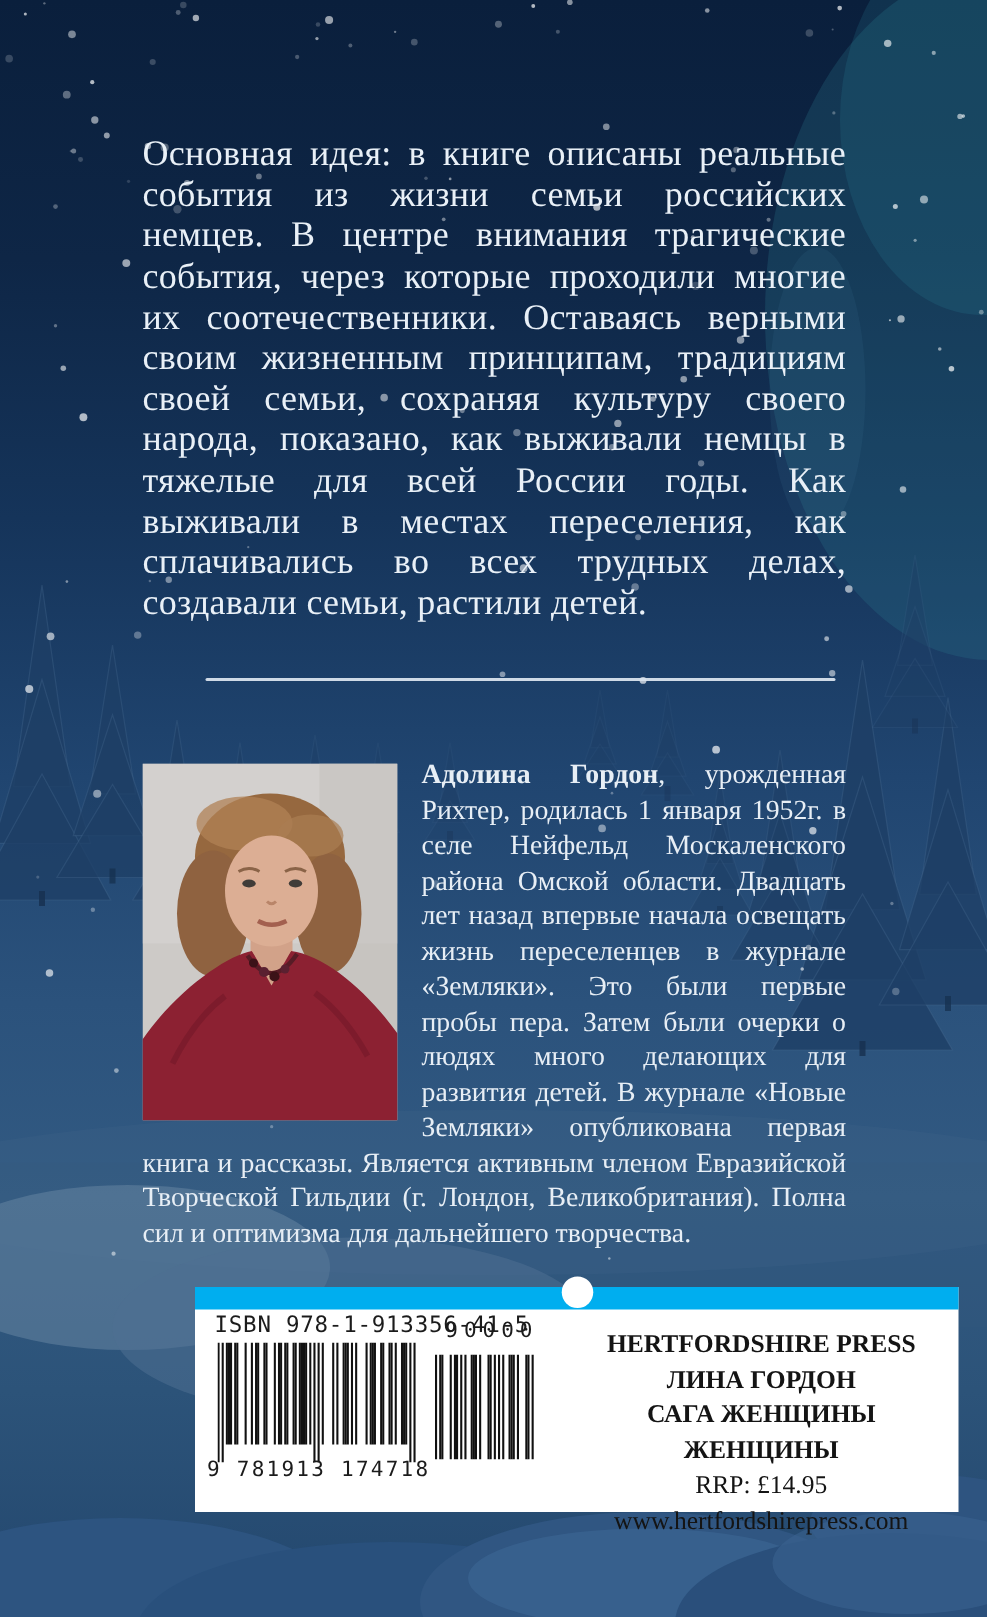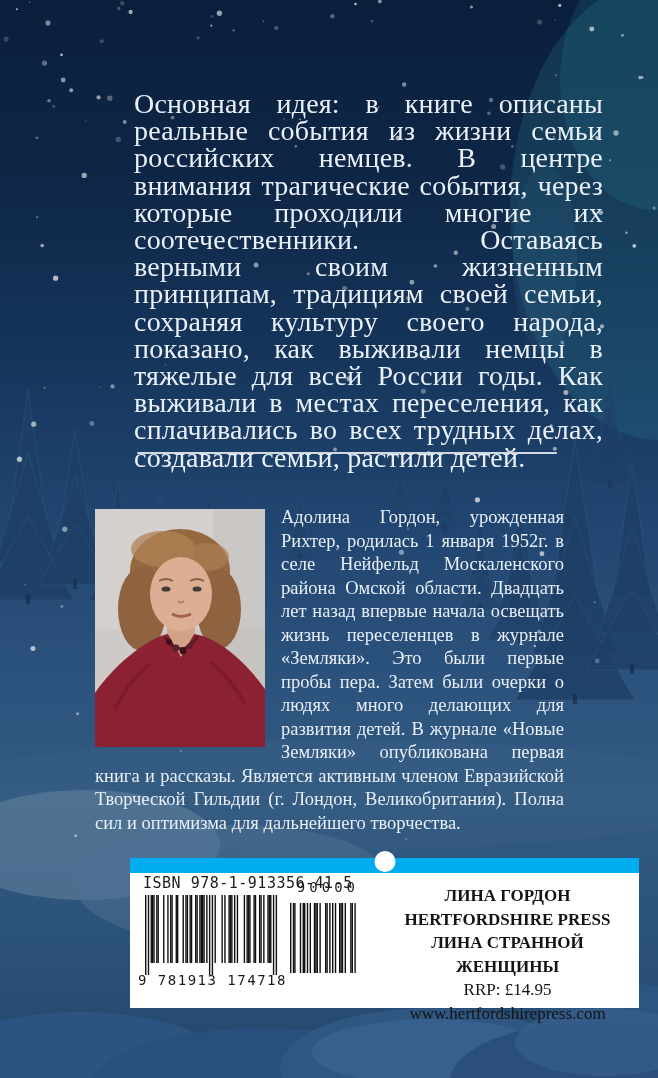--- a/index.html
+++ b/index.html
@@ -4,36 +4,36 @@
 <style>
   html,body{margin:0;padding:0;background:#0b2342;}
   .cover{
     position:relative;width:658px;height:1078px;overflow:hidden;
     font-family:"Liberation Serif",serif;
     background:linear-gradient(180deg,#0a1f3c 0%,#0e2646 16%,#15345a 32%,#204570 48%,#2b527c 62%,#325a82 74%,#2c5379 86%,#23476e 100%);
   }
   .bg-art{position:absolute;left:0;top:0;width:658px;height:1078px;z-index:0;}
   .synopsis{
     position:absolute;left:95px;top:90px;width:469px;z-index:2;
-    font-size:28px;line-height:27.2px;text-align:justify;
-    color:#e9f0f7;letter-spacing:.2px;margin-left:39px;
+    font-size:24px;line-height:27.2px;text-align:justify;
+    color:#e9f0f7;letter-spacing:.2px;
   }
   .synopsis p{margin:0;}
   .synopsis p + p{text-indent:38px;}
   .divider{
     position:absolute;left:137px;top:452px;width:420px;height:2px;
     background:#d9e3ed;opacity:.95;border-radius:1px;z-index:2;
   }
   .bio-section{
     position:absolute;left:95px;top:506px;width:469px;z-index:2;
     font-size:18.5px;line-height:23.5px;text-align:justify;color:#e7eef5;
   }
   .photo{float:left;width:170px;height:238px;margin:3px 16px 4px 0;}
   .photo svg{display:block;width:170px;height:238px;}
-  .bio-section strong{font-weight:normal;}
+  .bio-section strong{font-weight:bold;}
   .imprint-box{
     position:absolute;left:98px;top:858px;width:509px;height:150px;
     background:#ffffff;z-index:3;margin-left:32px;
   }
   .accent-strip{position:absolute;left:0;top:0;width:100%;height:15px;}
   .punch{
     position:absolute;left:50%;top:-7px;width:21px;height:21px;
     border-radius:50%;background:#ffffff;transform:translateX(-50%);
   }
   .box-content{position:absolute;left:0;top:15px;right:0;bottom:0;}
@@ -378,22 +378,22 @@
           <rect x="44.80" y="0" width="1.40" height="70" fill="#111"></rect>
           <rect x="49.00" y="0" width="1.40" height="70" fill="#111"></rect>
           <rect x="50.40" y="0" width="1.40" height="70" fill="#111"></rect>
           <rect x="51.80" y="0" width="1.40" height="70" fill="#111"></rect>
           <rect x="54.60" y="0" width="1.40" height="70" fill="#111"></rect>
           <rect x="60.20" y="0" width="1.40" height="70" fill="#111"></rect>
           <rect x="61.60" y="0" width="1.40" height="70" fill="#111"></rect>
           <rect x="64.40" y="0" width="1.40" height="70" fill="#111"></rect>
         </svg>
       <div class="publisher">
+        <div class="b">HERTFORDSHIRE PRESS</div>
         <div class="b">ЛИНА ГОРДОН</div>
-        <div class="b">HERTFORDSHIRE PRESS</div>
-        <div class="b">ЛИНА СТРАННОЙ ЖЕНЩИНЫ</div>
+        <div class="b">САГА ЖЕНЩИНЫ ЖЕНЩИНЫ</div>
         <div>RRP: £14.95</div>
         <div>www.hertfordshirepress.com</div>
       </div>
     </div>
   </section>
 
 </div>
 
 </body></html>

